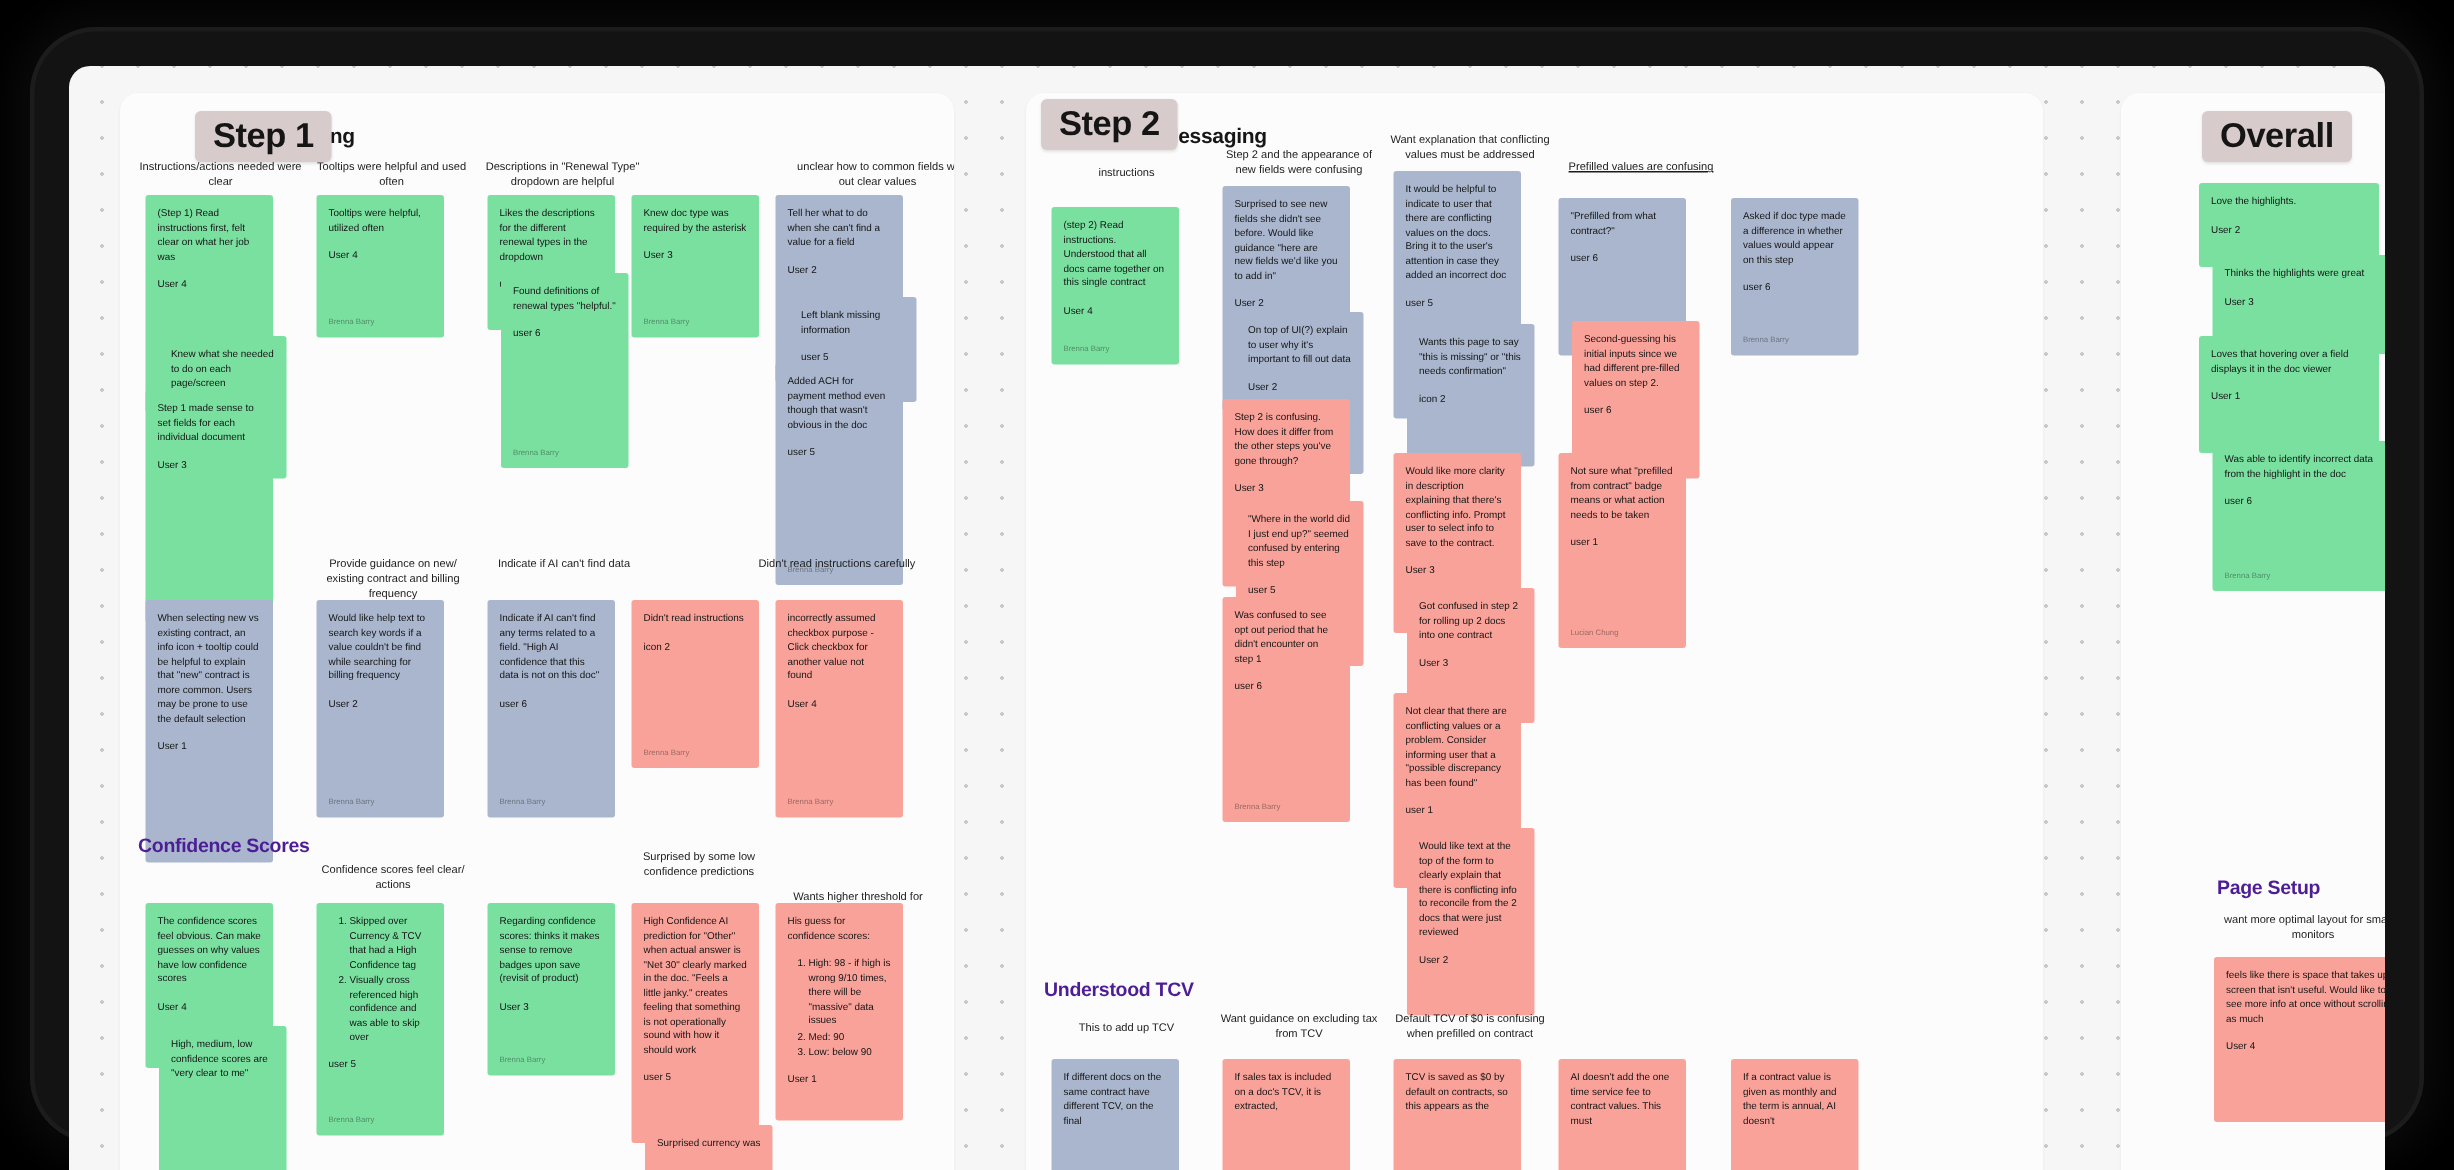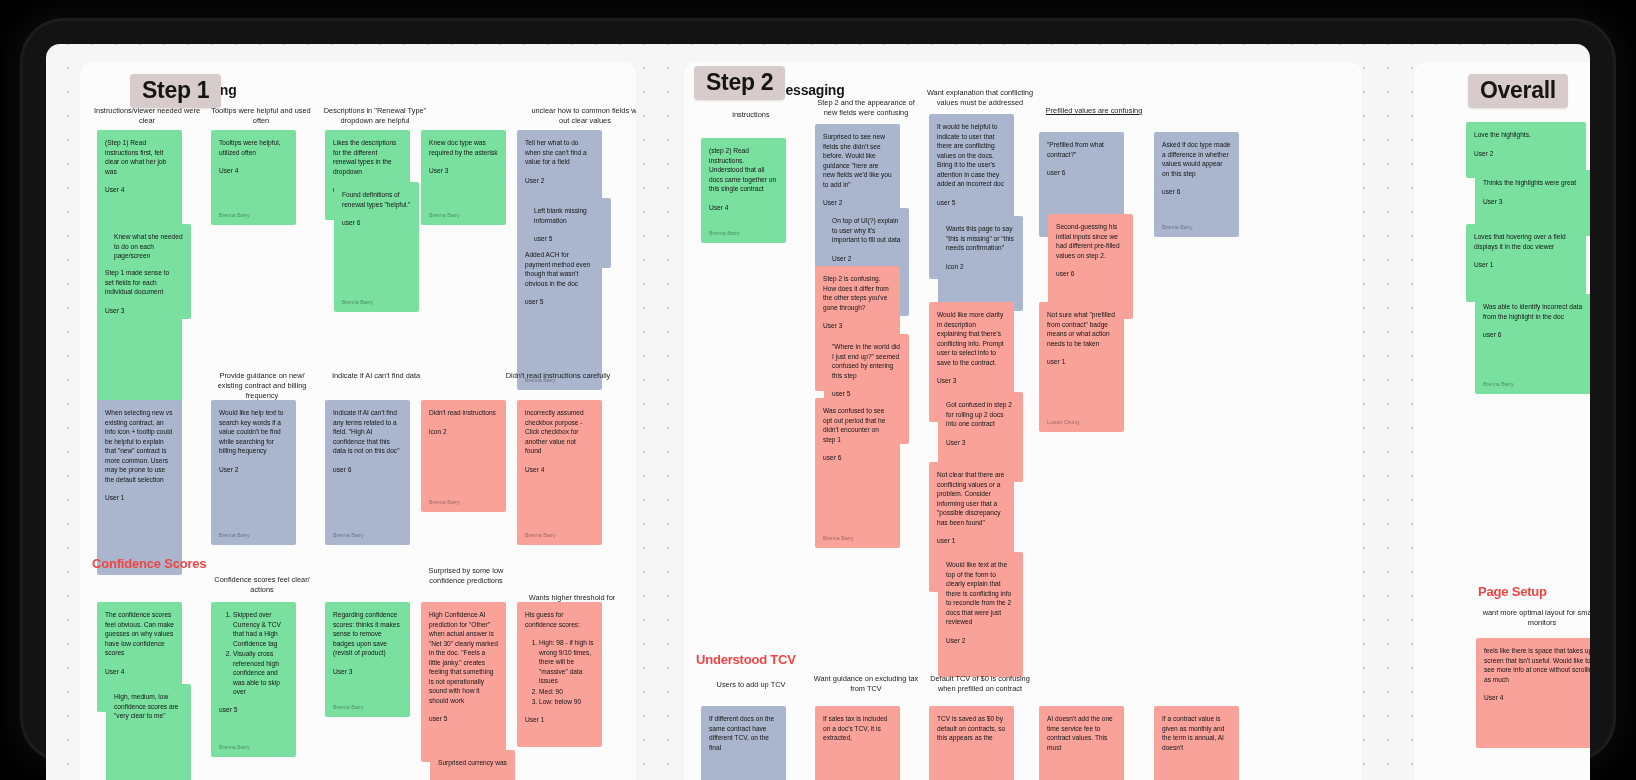--- a/index.html
+++ b/index.html
@@ -75,21 +75,21 @@
     font-size: 14px;
     font-weight: 700;
     color: #161616;
     letter-spacing: -0.2px;
     white-space: nowrap;
   }
   .section-title {
     position: absolute;
     font-size: 13px;
     font-weight: 700;
-    color: #ef4444;
+    color: #4c1d95;
     letter-spacing: -0.2px;
     white-space: nowrap;
   }
   .col-head {
     position: absolute;
     font-size: 7.4px;
     line-height: 1.35;
     color: #1b1b1b;
     text-align: center;
     font-weight: 400;
@@ -128,21 +128,21 @@
 <div id="screen">
   <div id="bezel"></div>
 
   <div id="board">
     <div id="dots"></div>
 
     <div class="frame" style="left:34px; top:18px; width:556px; height:730px;">
       <div class="frame-inner">
         <div class="frame-title" style="left:86px; top:20px;">Messaging</div>
 
-        <div class="col-head" style="left:12px; top:44px; width:110px;">Instructions/viewer needed were clear</div>
+        <div class="col-head" style="left:12px; top:44px; width:110px;">Instructions/actions needed were clear</div>
         <div class="col-head" style="left:126px; top:44px; width:110px;">Tooltips were helpful and used often</div>
         <div class="col-head" style="left:240px; top:44px; width:110px;">Descriptions in "Renewal Type" dropdown are helpful</div>
         <div class="col-head" style="left:450px; top:44px; width:110px;">unclear how to common fields w/ out clear values</div>
 
         <div class="note green" style="left:17px; top:68px; width:85px; height:145px;">
           <p>(Step 1) Read instructions first, felt clear on what her job was</p>
           <p class="user">User 4</p>
         </div>
         <div class="note green" style="left:26px; top:162px; width:85px; height:95px;">
           <p>Knew what she needed to do on each page/screen</p>
@@ -342,21 +342,21 @@
         </div>
 
         <div class="note blue" style="left:470px; top:70px; width:85px; height:105px;">
           <p>Asked if doc type made a difference in whether values would appear on this step</p>
           <p class="user">user 6</p>
           <span class="author">Brenna Barry</span>
         </div>
 
         <div class="section-title" style="left:12px; top:590px;">Understood TCV</div>
 
-        <div class="col-head" style="left:12px; top:618px; width:110px;">Users to add up TCV</div>
+        <div class="col-head" style="left:12px; top:618px; width:110px;">This to add up TCV</div>
         <div class="col-head" style="left:126px; top:612px; width:112px;">Want guidance on excluding tax from TCV</div>
         <div class="col-head" style="left:240px; top:612px; width:112px;">Default TCV of $0 is confusing when prefilled on contract</div>
 
         <div class="note blue" style="left:17px; top:644px; width:85px; height:90px;">
           <p>If different docs on the same contract have different TCV, on the final</p>
         </div>
         <div class="note red" style="left:131px; top:644px; width:85px; height:90px;">
           <p>If sales tax is included on a doc's TCV, it is extracted,</p>
         </div>
         <div class="note red" style="left:245px; top:644px; width:85px; height:90px;">

